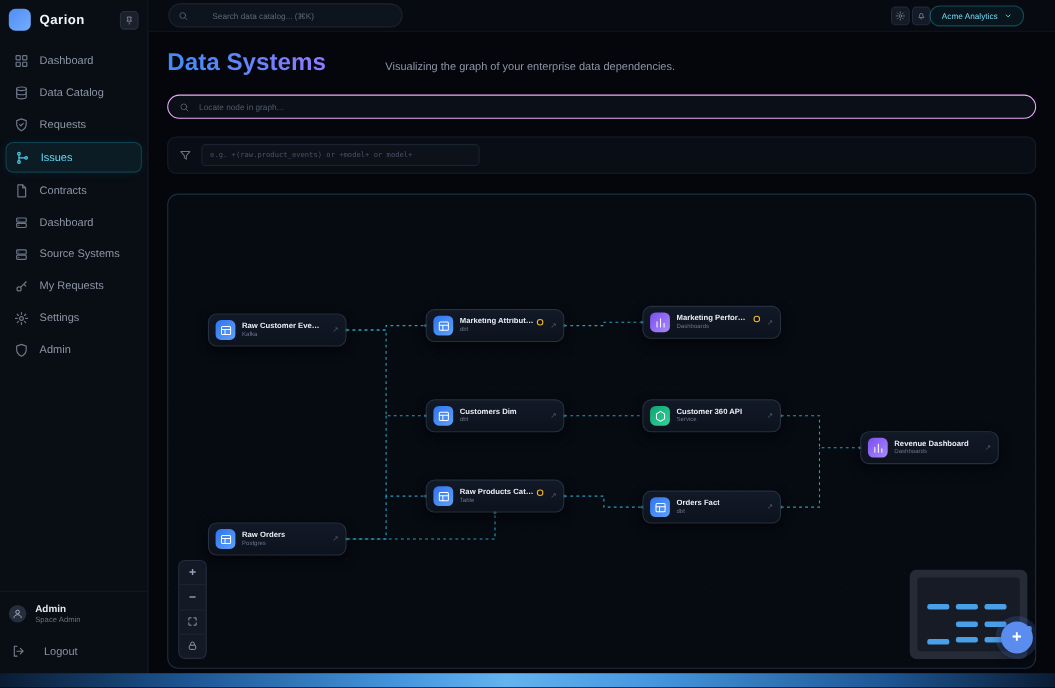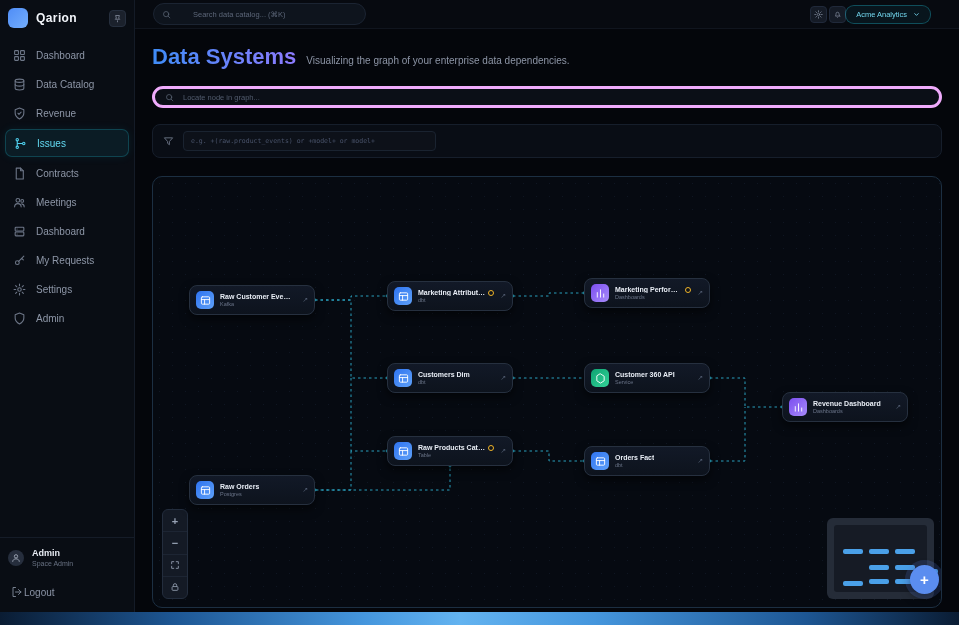--- a/index.html
+++ b/index.html
@@ -20,38 +20,38 @@
   .side-item .si{width:13px;height:13px;flex:none;display:flex;align-items:center;justify-content:center;color:#6d7687;}
   .side-item .si svg{width:13px;height:13px;}
   .side-item.active{background:rgba(34,211,238,.08);border:1px solid rgba(34,211,238,.22);color:#62d9f2;box-shadow:0 0 10px rgba(34,211,238,.08);}
   .side-item.active .si{color:#4fd0ee;}
   .side-foot{border-top:1px solid #151c28;padding:8px 8px 10px 8px;}
   .user-row{display:flex;align-items:center;gap:8px;padding:2px 0 14px 0;}
   .avatar{width:16px;height:16px;border-radius:50%;background:#262e3d;display:flex;align-items:center;justify-content:center;color:#aab3c2;}
   .avatar svg{width:10px;height:10px;}
   .uname{font-size:9px;color:#e6eaf2;font-weight:bold;line-height:1.2;}
   .urole{font-size:7px;color:#687182;line-height:1.3;}
-  .logout-row{display:flex;align-items:center;gap:1px;color:#8a93a5;font-size:10px;padding:4px 3px;cursor:pointer;}
+  .logout-row{display:flex;align-items:center;gap:17px;color:#8a93a5;font-size:10px;padding:4px 3px;cursor:pointer;}
   .logout-row svg{width:12px;height:12px;color:#77808f;}
   
   .topbar{position:absolute;left:135px;top:0;width:824px;height:29px;background:#070a10;border-bottom:1px solid #10151e;box-sizing:border-box;}
   .top-search{position:absolute;left:18px;top:3px;width:213px;height:22px;background:#0e141d;border:1px solid #1b2432;border-radius:12px;display:flex;align-items:center;box-sizing:border-box;padding:0 8px;gap:20px;}
   .top-search svg{width:9px;height:9px;color:#5b6576;flex:none;}
   .top-search input{flex:1;background:transparent;border:none;outline:none;color:#aab3c4;font-size:7.5px;font-family:"Liberation Sans",sans-serif;}
   .top-search input::placeholder{color:#5c6678;}
   .iconbtn{position:absolute;top:6px;width:15px;height:15px;border-radius:4px;background:#151b26;border:1px solid #20293a;display:flex;align-items:center;justify-content:center;color:#7d8798;cursor:pointer;}
   .iconbtn svg{width:9px;height:9px;}
   .org-pill{position:absolute;right:28px;top:5px;height:17px;padding:0 10px;border-radius:9px;background:rgba(34,211,238,.06);border:1px solid rgba(34,211,238,.3);display:flex;align-items:center;gap:6px;color:#72d6ee;font-size:7.5px;cursor:pointer;}
   .org-pill svg{width:7px;height:7px;}
   
   .page-header{position:absolute;left:152px;top:44px;display:flex;align-items:baseline;gap:10px;}
   .page-title{font-size:22px;font-weight:bold;color:#5b8ef8;background:linear-gradient(90deg,#3f8cf7,#8d7bff);-webkit-background-clip:text;background-clip:text;-webkit-text-fill-color:transparent;}
-  .page-subtitle{font-size:10px;color:#8d95a6;}
-  
-  .locate-bar{position:absolute;left:152px;top:86px;width:790px;height:22px;background:#0b0f17;border:3px solid #f0abfc;border-radius:11px;box-sizing:border-box;display:flex;align-items:center;padding:0 10px;gap:7px;}
+  .page-subtitle{font-size:10px;color:#8d95a6;margin-left:44px;}
+  
+  .locate-bar{position:absolute;left:152px;top:86px;width:790px;height:22px;background:#0b0f17;border:1px solid #f0abfc;border-radius:11px;box-sizing:border-box;display:flex;align-items:center;padding:0 10px;gap:7px;}
   .locate-bar svg{width:9px;height:9px;color:#5b6576;flex:none;}
   .locate-bar input{flex:1;background:transparent;border:none;outline:none;color:#aab3c4;font-size:7.5px;font-family:"Liberation Sans",sans-serif;}
   .locate-bar input::placeholder{color:#525c6e;}
   
   .filter-panel{position:absolute;left:152px;top:124px;width:790px;height:34px;background:#090d15;border:1px solid #161e2b;border-radius:8px;box-sizing:border-box;display:flex;align-items:center;padding:0 10px;gap:9px;}
   .filter-panel .fi{width:11px;height:11px;color:#6b7486;flex:none;}
   .filter-input{width:253px;height:20px;background:#0d1119;border:1px solid #1a2330;border-radius:4px;box-sizing:border-box;color:#9aa5b8;font-size:6.5px;font-family:"DejaVu Sans Mono",monospace;padding:0 7px;outline:none;}
   .filter-input::placeholder{color:#49536a;}
   
   .canvas{position:absolute;left:152px;top:176px;width:790px;height:432px;background:#060a11;border:1px solid #1c2f42;border-radius:10px;box-sizing:border-box;overflow:hidden;
@@ -120,21 +120,21 @@
         </span>
     <span>Data Catalog</span>
       </div>
       <div class="side-item">
         <span class="si">
           <svg viewBox="0 0 24 24" fill="none" stroke="currentColor" stroke-width="2" stroke-linecap="round" stroke-linejoin="round">
             <path d="M12 2l8 3v6c0 5-3.4 8.6-8 11-4.6-2.4-8-6-8-11V5z"></path>
             <path d="M9 11.5l2 2 4-4"></path>
           </svg>
         </span>
-    <span>Revenue</span>
+    <span>Requests</span>
       </div>
       <div class="side-item active">
         <span class="si">
           <svg viewBox="0 0 24 24" fill="none" stroke="currentColor" stroke-width="2" stroke-linecap="round" stroke-linejoin="round">
             <circle cx="6" cy="5" r="2.2"></circle>
             <circle cx="6" cy="19" r="2.2"></circle>
             <circle cx="18" cy="12" r="2.2"></circle>
             <path d="M6 7.5v9M6 12h9.5"></path>
           </svg>
         </span>
@@ -145,37 +145,36 @@
           <svg viewBox="0 0 24 24" fill="none" stroke="currentColor" stroke-width="2" stroke-linecap="round" stroke-linejoin="round">
             <path d="M6 2h8l5 5v15H6z"></path>
             <path d="M14 2v5h5"></path>
           </svg>
         </span>
     <span>Contracts</span>
       </div>
       <div class="side-item">
         <span class="si">
           <svg viewBox="0 0 24 24" fill="none" stroke="currentColor" stroke-width="2" stroke-linecap="round" stroke-linejoin="round">
-            <circle cx="9" cy="8" r="3.5"></circle>
-            <path d="M3 20c0-3.3 2.7-6 6-6s6 2.7 6 6"></path>
-            <circle cx="17" cy="9" r="2.6"></circle>
-            <path d="M16 14.6c2.7.4 4.6 2.7 4.6 5.4"></path>
-          </svg>
-        </span>
-    <span>Meetings</span>
-      </div>
-      <div class="side-item">
-        <span class="si">
-          <svg viewBox="0 0 24 24" fill="none" stroke="currentColor" stroke-width="2" stroke-linecap="round" stroke-linejoin="round">
             <rect x="4" y="4" width="16" height="7" rx="1.5"></rect>
             <rect x="4" y="13" width="16" height="7" rx="1.5"></rect>
             <path d="M7.5 7.5h.01M7.5 16.5h.01"></path>
           </svg>
         </span>
     <span>Dashboard</span>
+      </div>
+      <div class="side-item">
+        <span class="si">
+          <svg viewBox="0 0 24 24" fill="none" stroke="currentColor" stroke-width="2" stroke-linecap="round" stroke-linejoin="round">
+            <rect x="4" y="4" width="16" height="7" rx="1.5"></rect>
+            <rect x="4" y="13" width="16" height="7" rx="1.5"></rect>
+            <path d="M7.5 7.5h.01M7.5 16.5h.01"></path>
+          </svg>
+        </span>
+    <span>Source Systems</span>
       </div>
       <div class="side-item">
         <span class="si">
           <svg viewBox="0 0 24 24" fill="none" stroke="currentColor" stroke-width="2" stroke-linecap="round" stroke-linejoin="round">
             <circle cx="8" cy="16" r="3.5"></circle>
             <path d="M10.5 13.5L20 4M16 8l3 3"></path>
           </svg>
         </span>
     <span>My Requests</span>
       </div>

